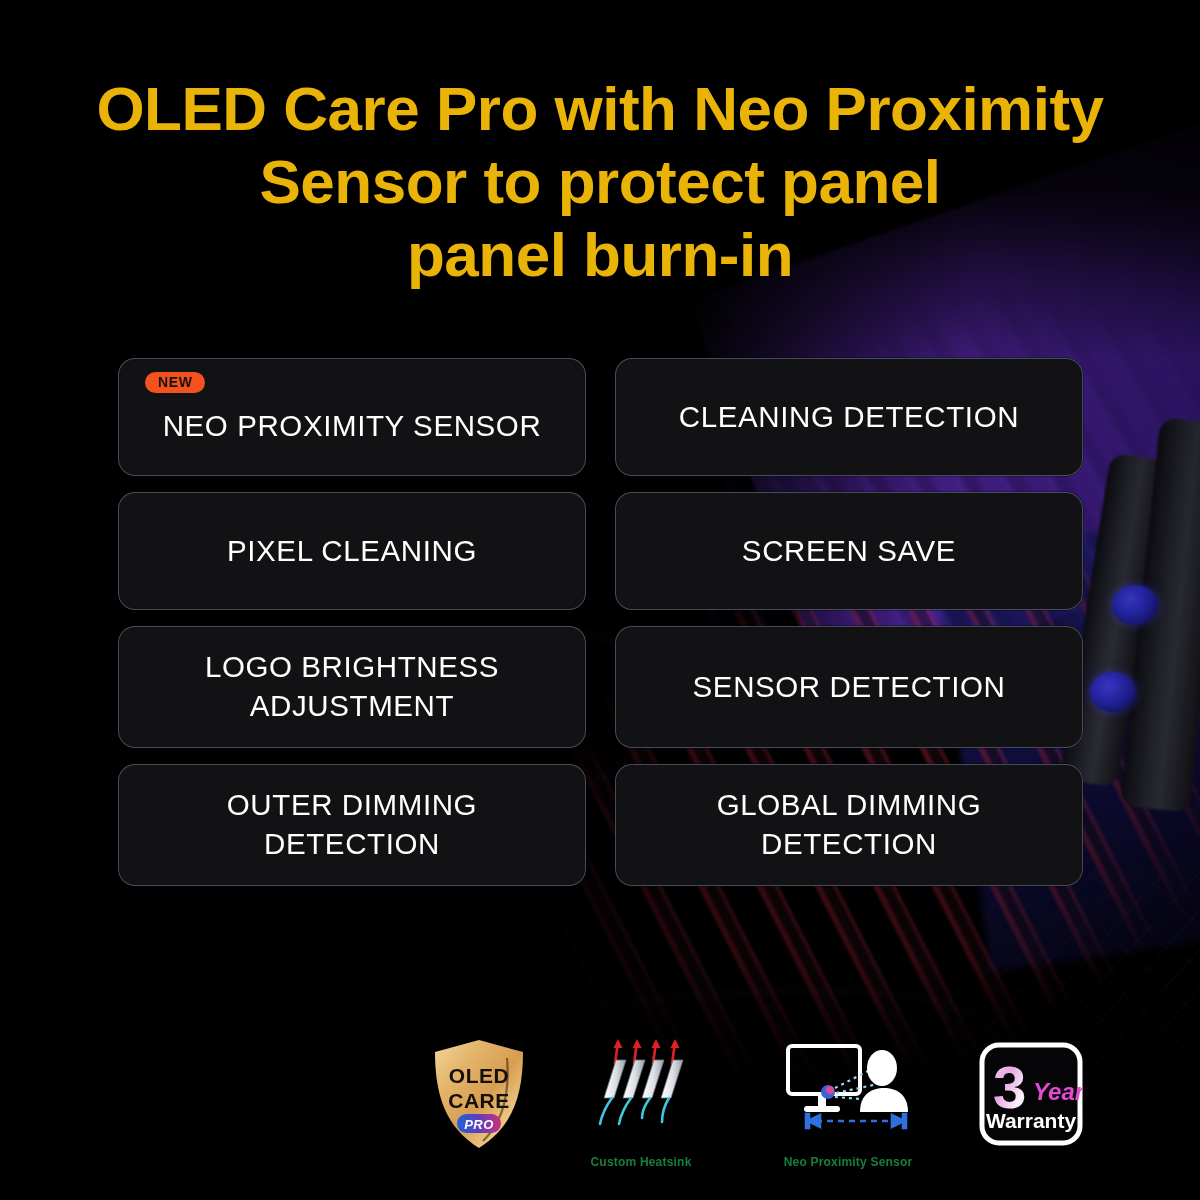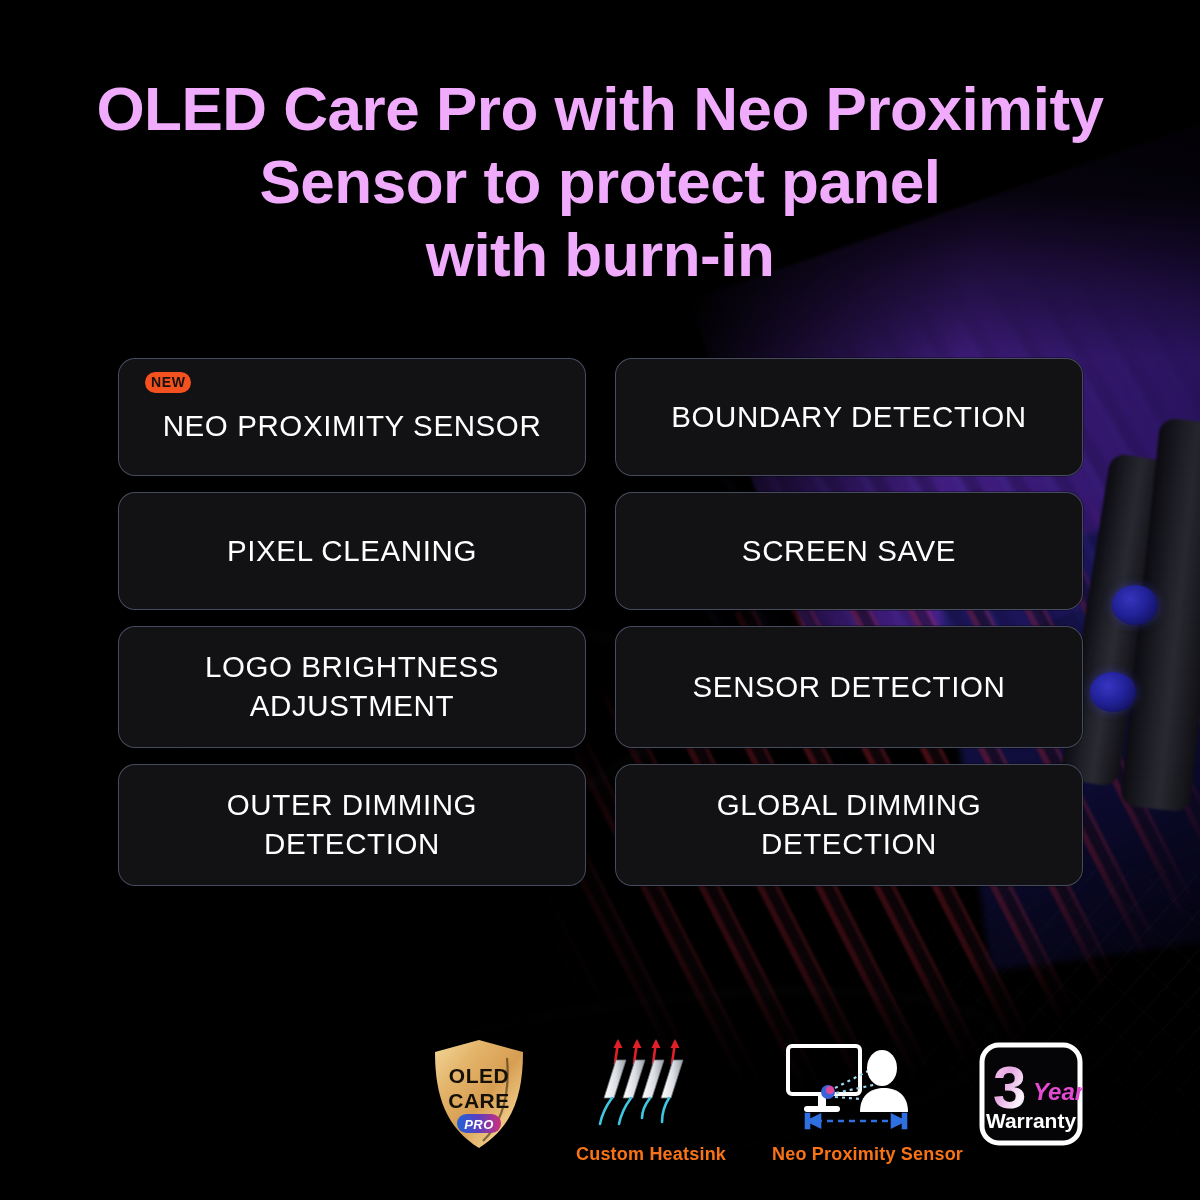--- a/index.html
+++ b/index.html
@@ -125,21 +125,21 @@
       linear-gradient(180deg, #000 0%, rgba(0,0,0,0.85) 16%, rgba(0,0,0,0) 30%),
       linear-gradient(0deg, #000 0%, rgba(0,0,0,0.72) 7%, rgba(0,0,0,0) 20%);
   }
 
   
   .headline{
     position:absolute;
     left:0; top:72px;
     width:1200px;
     text-align:center;
-    color:#f0abfc;
+    color:#eab308;
     font-size:62px;
     font-weight:700;
     line-height:1.18;
     letter-spacing:-0.5px;
     z-index:6;
   }
   .headline .ln{ display:block; }
 
   
   .grid{
@@ -165,21 +165,21 @@
   }
   .card.tall{ height:122px; }
   .card-badge{
     position:absolute;
     left:26px; top:13px;
     background:#F4511E;
     color:#17120f;
     font-size:14px;
     font-weight:700;
     letter-spacing:0.6px;
-    padding:3px 6px 4px;
+    padding:3px 13px 4px;
     border-radius:11px;
     line-height:1;
   }
   .card-label{
     color:#fff;
     font-size:29.5px;
     font-weight:400;
     letter-spacing:0.6px;
     text-align:center;
     line-height:1.32;
@@ -196,25 +196,25 @@
     left:0; bottom:34px;
     width:980px;
     height:130px;
     z-index:6;
   }
   .badge-item{
     position:absolute;
     text-align:center;
   }
   .badge-caption{
-    color:#f97316;
-    font-size:18px;
+    color:#15803d;
+    font-size:12px;
     font-weight:700;
     letter-spacing:0.2px;
-    margin-top:10px;
+    margin-top:21px;
     white-space:nowrap;
   }
 
   .it-shield{ left:414px; top:2px; width:130px; }
   .it-heat  { left:576px; top:2px; width:130px; }
   .it-prox  { left:772px; top:2px; width:152px; }
   .it-warr  { left:966px; top:6px; width:130px; }
 
   .shield-wrap{ display:flex; justify-content:center; }
 </style>
@@ -239,31 +239,31 @@
     <div class="bg-arc arc-1"></div>
     <div class="bg-arc arc-2"></div>
 
     <div class="bg-circuit"></div>
     <div class="bg-vignette"></div>
   </div>
 
   <h1 class="headline">
     <span class="ln">OLED Care Pro with Neo Proximity</span>
     <span class="ln">Sensor to protect panel</span>
-    <span class="ln">with burn-in</span>
+    <span class="ln">panel burn-in</span>
   </h1>
 
   <div class="grid">
 
     <div class="card has-badge">
       <span class="card-badge">NEW</span>
       <span class="card-label">NEO PROXIMITY SENSOR</span>
     </div>
     <div class="card">
-      <span class="card-label">BOUNDARY DETECTION</span>
+      <span class="card-label">CLEANING DETECTION</span>
     </div>
 
     <div class="card">
       <span class="card-label">PIXEL CLEANING</span>
     </div>
     <div class="card">
       <span class="card-label">SCREEN SAVE</span>
     </div>
 
 

